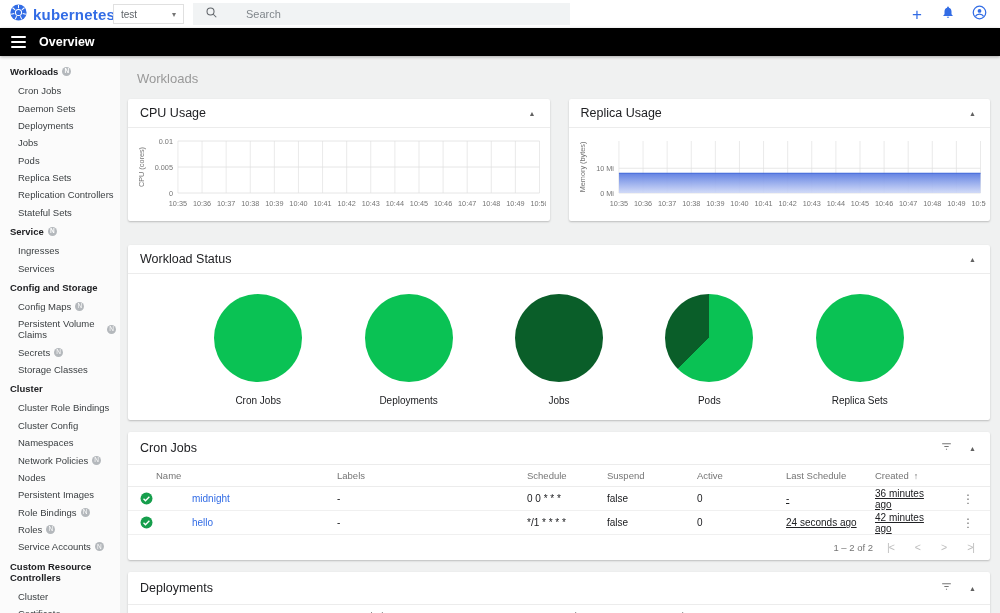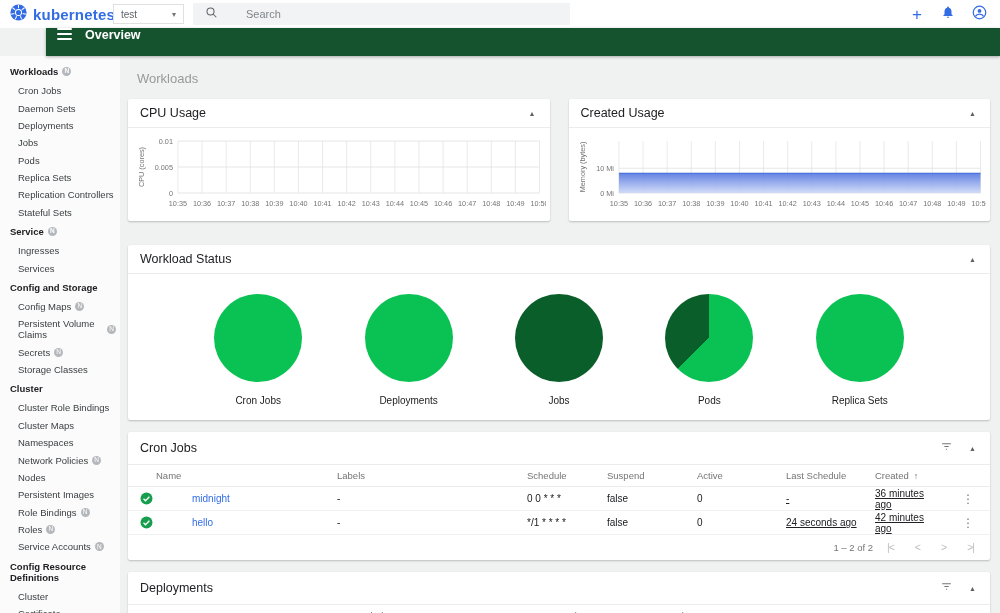--- a/index.html
+++ b/index.html
@@ -15,22 +15,22 @@
   .ns-caret { color:#757575; font-size:8px; }
   .searchbar { margin-left:9px; width:377px; height:22px; background:#f1f3f4; display:flex; align-items:center;
                gap:28px; padding:0 12px; }
   .search-input { border:none; background:transparent; outline:none; font-size:11px; color:#3c4043; width:100%; }
   .search-input::placeholder { color:#80868b; }
   .topbar-right { margin-left:auto; display:flex; align-items:center; gap:13px; padding-right:12px; }
   .top-icon { cursor:pointer; display:flex; align-items:center; justify-content:center; width:18px; height:18px; }
   .plus-glyph { color:#326ce5; font-size:17px; font-weight:400; line-height:1; }
 
   
-  .appbar { height:28px; background:#14532d; display:flex; gap:13px; padding-left:11px;
-            box-shadow:0 1px 3px rgba(0,0,0,.3); position:relative; z-index:3;margin-left:46px; }
+  .appbar { height:28px; background:#000000; display:flex; align-items:center; gap:13px; padding-left:11px;
+            box-shadow:0 1px 3px rgba(0,0,0,.3); position:relative; z-index:3; }
   .hamburger { width:15px; display:flex; flex-direction:column; gap:3px; cursor:pointer; }
   .hamburger i { display:block; height:2px; background:#fff; border-radius:1px; }
   .appbar-title { color:#fff; font-size:12.5px; font-weight:bold; }
 
   
   .main { display:flex; height:557px; }
   .sidebar { width:120px; flex-shrink:0; background:#fbfbfb; padding-top:5px; overflow:hidden; font-size:9.5px; }
   .side-section-header { font-weight:bold; color:#202124; padding:5px 4px 5px 10px; display:flex; align-items:center; gap:4px; cursor:pointer; }
   .side-item { color:#3c4043; padding:3.2px 4px 3.2px 18px; display:flex; align-items:center; gap:4px; cursor:pointer; }
   .badge-n { min-width:9px; height:9px; border-radius:50%; background:#b4b8bc; color:#fff; font-size:6.5px;
@@ -203,21 +203,21 @@
       <div class="side-item">
         <span>Storage Classes</span>
       </div>
       <div class="side-section-header">
         <span>Cluster</span>
       </div>
       <div class="side-item">
         <span>Cluster Role Bindings</span>
       </div>
       <div class="side-item">
-        <span>Cluster Maps</span>
+        <span>Cluster Config</span>
       </div>
       <div class="side-item">
         <span>Namespaces</span>
       </div>
       <div class="side-item">
         <span>Network Policies</span>
         <span class="badge-n">N</span>
       </div>
       <div class="side-item">
         <span>Nodes</span>
@@ -231,21 +231,21 @@
       </div>
       <div class="side-item">
         <span>Roles</span>
         <span class="badge-n">N</span>
       </div>
       <div class="side-item">
         <span>Service Accounts</span>
         <span class="badge-n">N</span>
       </div>
       <div class="side-section-header">
-        <span>Config Resource Definitions</span>
+        <span>Custom Resource Controllers</span>
       </div>
       <div class="side-item">
         <span>Cluster</span>
       </div>
       <div class="side-item">
         <span>Certificate</span>
       </div>
     </nav>
 
   <div class="content">
@@ -294,21 +294,21 @@
               <text x="41" y="62.6" text-anchor="end" font-size="7.3" fill="#757575">0</text>
               <line x1="46" y1="34" x2="408" y2="34" stroke="#e0e0e0" stroke-width="0.8"></line>
               <text x="41" y="36.6" text-anchor="end" font-size="7.3" fill="#757575">0.005</text>
               <line x1="46" y1="8" x2="408" y2="8" stroke="#e0e0e0" stroke-width="0.8"></line>
               <text x="41" y="10.6" text-anchor="end" font-size="7.3" fill="#757575">0.01</text>
               <text transform="rotate(-90 10 34)" x="10" y="36" text-anchor="middle" font-size="7.3" fill="#757575">CPU (cores)</text>
             </svg></div>
       </div>
       <div class="card chart-card">
         <div class="card-header">
-          <span class="card-title">Created Usage</span>
+          <span class="card-title">Replica Usage</span>
           <span class="caret-btn">▲</span>
         </div>
         <div class="chart-body"><svg viewBox="0 0 414 84" width="100%" height="84" preserveAspectRatio="none">
               <line x1="46" y1="8" x2="46" y2="60" stroke="#e4e4e4" stroke-width="0.8"></line>
               <text x="46" y="73" text-anchor="middle" font-size="7.3" fill="#757575">10:35</text>
               <line x1="70.13333333333333" y1="8" x2="70.13333333333333" y2="60" stroke="#e4e4e4" stroke-width="0.8"></line>
               <text x="70.13333333333333" y="73" text-anchor="middle" font-size="7.3" fill="#757575">10:36</text>
               <line x1="94.26666666666667" y1="8" x2="94.26666666666667" y2="60" stroke="#e4e4e4" stroke-width="0.8"></line>
               <text x="94.26666666666667" y="73" text-anchor="middle" font-size="7.3" fill="#757575">10:37</text>
               <line x1="118.4" y1="8" x2="118.4" y2="60" stroke="#e4e4e4" stroke-width="0.8"></line>

